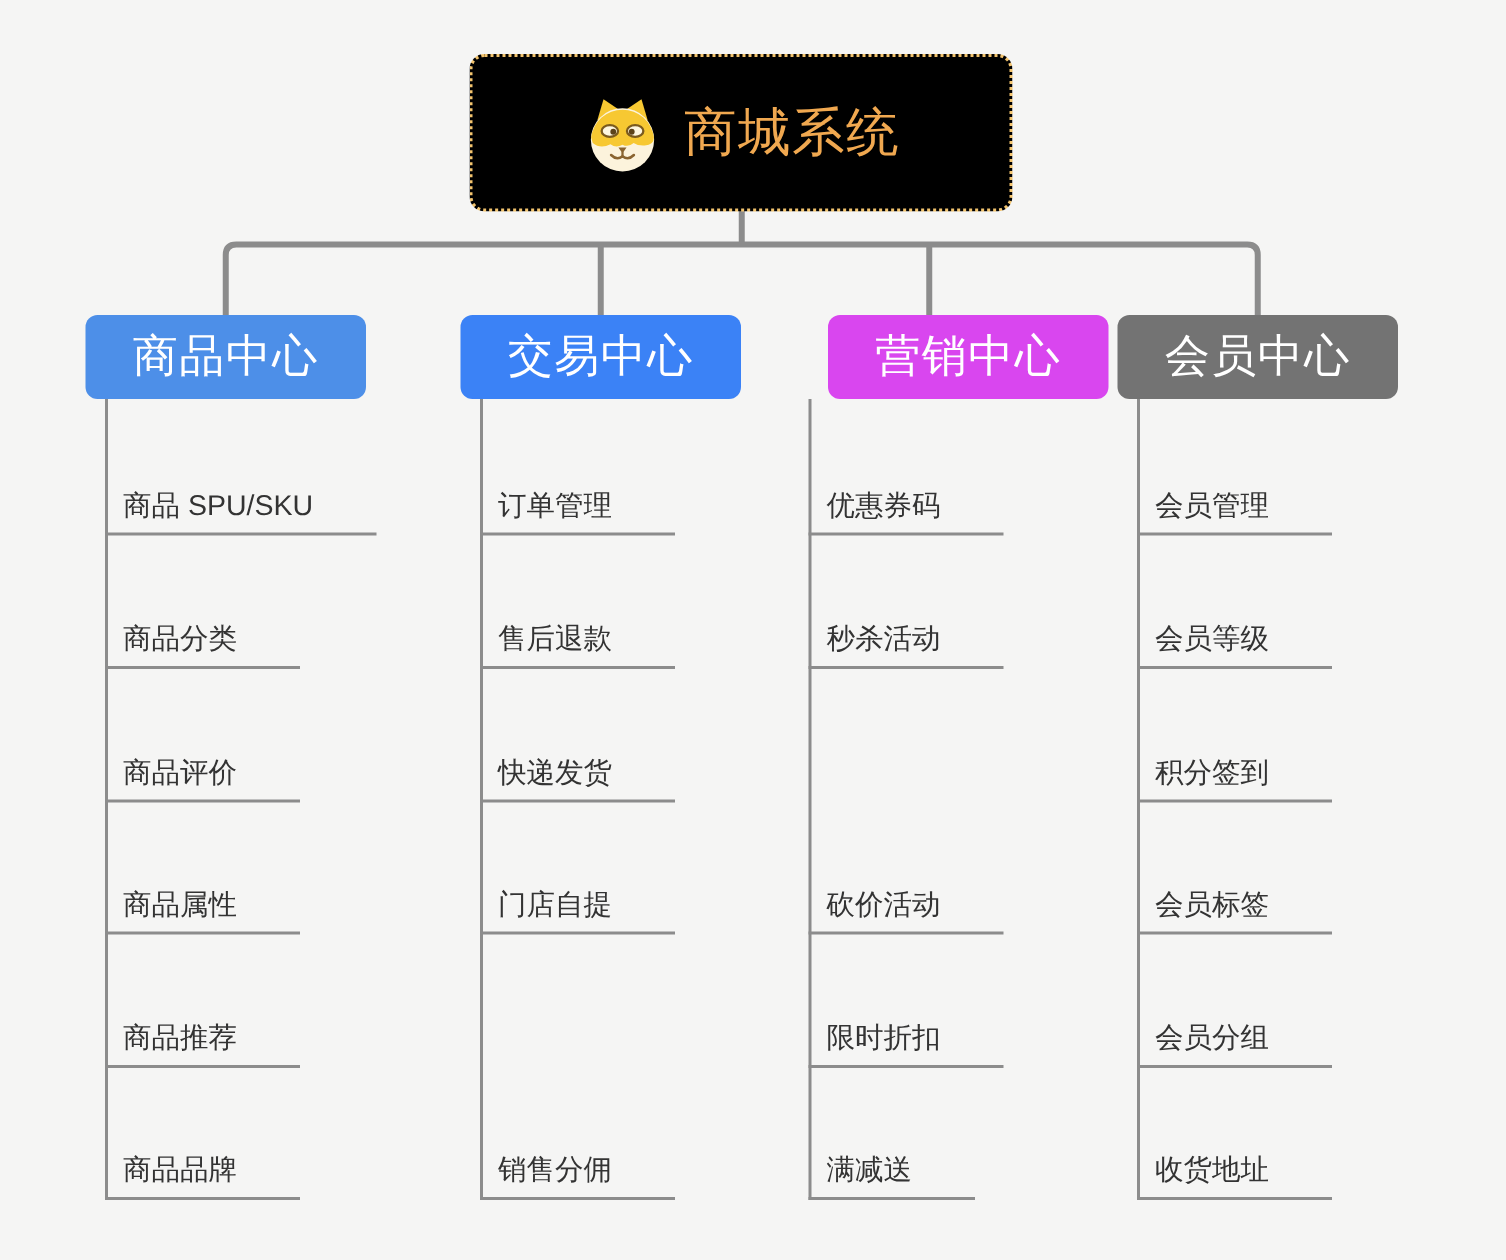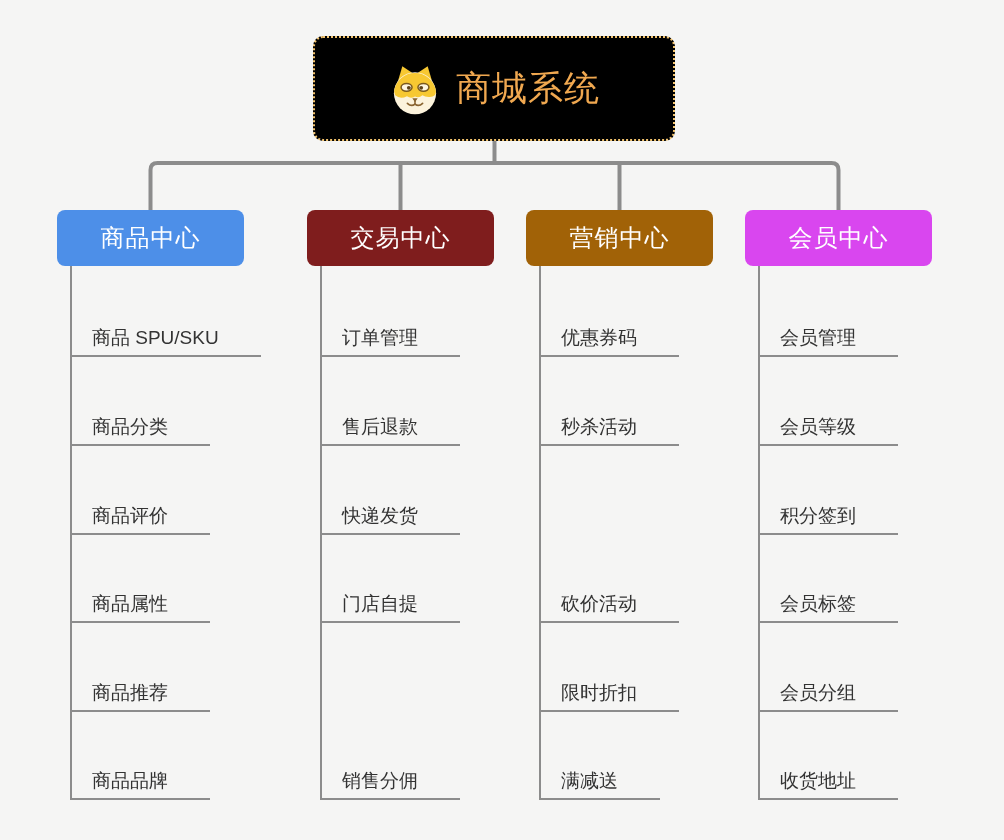--- a/index.html
+++ b/index.html
@@ -58,39 +58,39 @@
     z-index: 1;
   }
   .branch-box {
     position: absolute;
     left: 0;
     top: 210px;
     width: 187px;
     height: 56px;
     border-radius: 8px;
     color: #FFFFFF;
-    font-size: 24px;
+    font-size: 30px;
     line-height: 56px;
     text-align: center;
     letter-spacing: 1px;
     white-space: nowrap;
   }
   .branch-line {
     position: absolute;
     left: 13px;
     top: 266px;
     width: 2px;
     height: 534px;
   }
   .child-node {
     position: absolute;
     left: 13px;
     height: 34px;
     line-height: 34px;
-    padding: 0 42px 0 22px;
+    padding: 0 42px 0 12px;
     border-bottom: 2px solid #8C8C8C;
     font-size: 19px;
     color: #333333;
     white-space: nowrap;
   }
   .t0 { top: 321px; }
   .t1 { top: 410px; }
   .t2 { top: 499px; }
   .t3 { top: 587px; }
   .t4 { top: 676px; }
@@ -130,41 +130,41 @@
     <div class="branch-line" style="background-color: rgb(140, 140, 140);"></div>
     <div class="child-node t0">商品 SPU/SKU</div>
     <div class="child-node t1">商品分类</div>
     <div class="child-node t2">商品评价</div>
     <div class="child-node t3">商品属性</div>
     <div class="child-node t4">商品推荐</div>
     <div class="child-node t5">商品品牌</div>
   </div>
 
   <div class="column" style="left:307px">
-    <div class="branch-box" style="background-color: #7f1d1d;">交易中心</div>
+    <div class="branch-box" style="background-color: #3b82f6;">交易中心</div>
     <div class="branch-line" style="background-color: rgb(140, 140, 140);"></div>
     <div class="child-node t0">订单管理</div>
     <div class="child-node t1">售后退款</div>
     <div class="child-node t3">门店自提</div>
     <div class="child-node t2">快递发货</div>
     <div class="child-node t5">销售分佣</div>
   </div>
 
   <div class="column" style="left:526px">
-    <div class="branch-box" style="background-color: #a16207;">营销中心</div>
+    <div class="branch-box" style="background-color: #d946ef; margin-left: 26px;">营销中心</div>
     <div class="branch-line" style="background-color: rgb(140, 140, 140);"></div>
     <div class="child-node t0">优惠券码</div>
     <div class="child-node t1">秒杀活动</div>
     <div class="child-node t3">砍价活动</div>
     <div class="child-node t5">满减送</div>
     <div class="child-node t4">限时折扣</div>
   </div>
 
   <div class="column" style="left:745px">
-    <div class="branch-box" style="background-color: #d946ef;">会员中心</div>
+    <div class="branch-box" style="background-color: #737373;">会员中心</div>
     <div class="branch-line" style="background-color: rgb(140, 140, 140);"></div>
     <div class="child-node t0">会员管理</div>
     <div class="child-node t1">会员等级</div>
     <div class="child-node t2">积分签到</div>
     <div class="child-node t3">会员标签</div>
     <div class="child-node t4">会员分组</div>
     <div class="child-node t5">收货地址</div>
   </div>
 
 </div>

